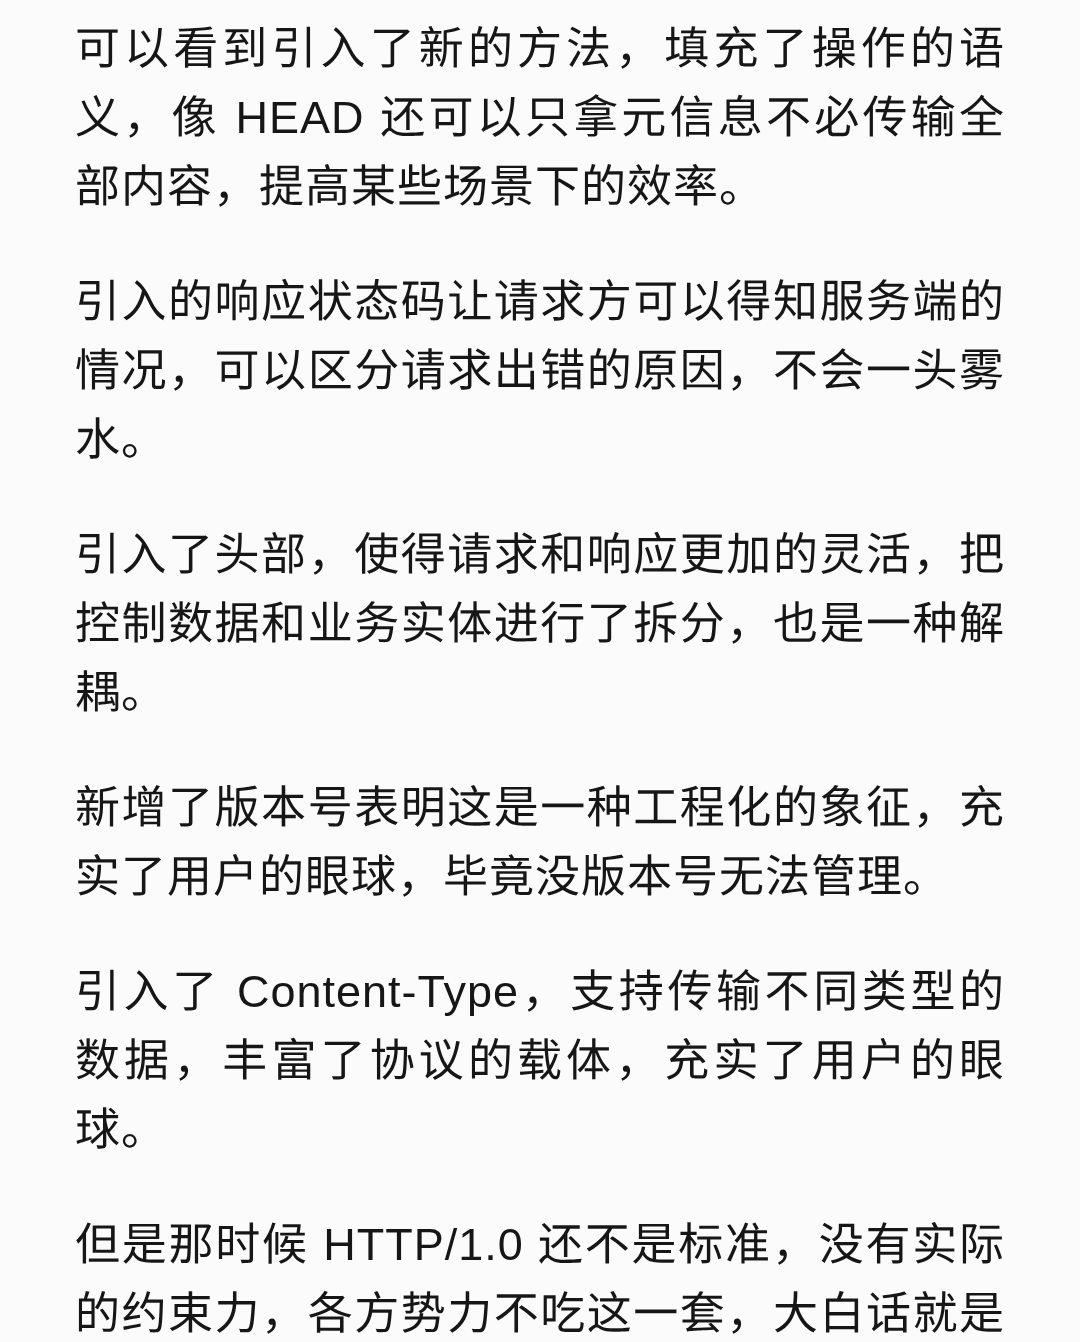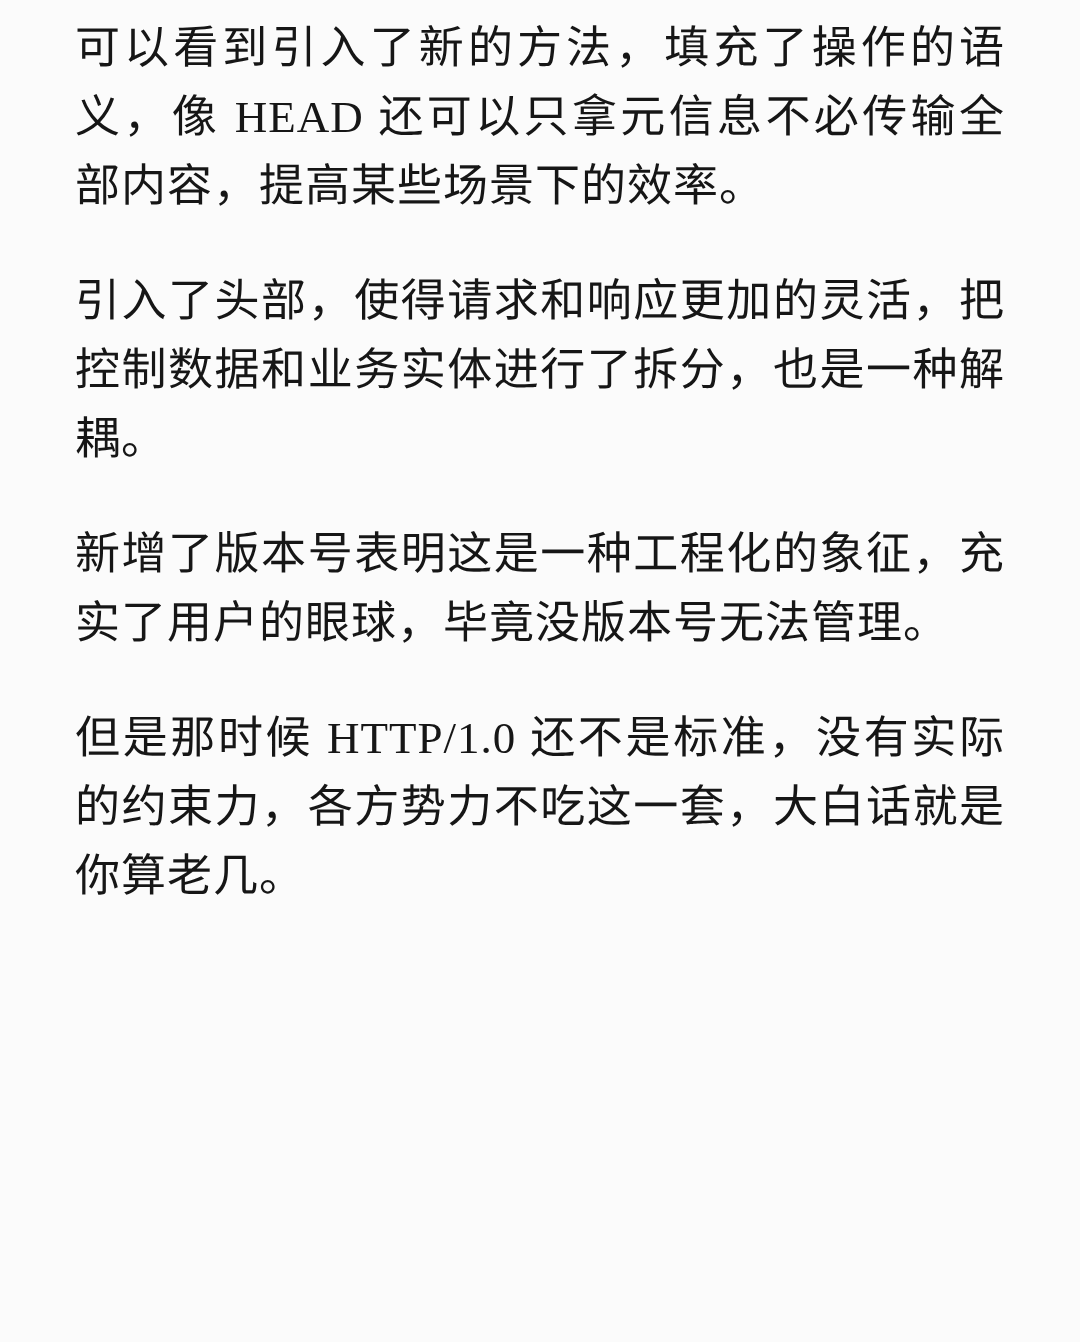--- a/index.html
+++ b/index.html
@@ -23,27 +23,28 @@
     color: #161616;
     font-size: 45px;
     line-height: 69px;
     font-weight: 300;
     text-align: justify;
     text-justify: inter-ideograph;
     letter-spacing: 1px;
   }
   .article p {
     margin: 0 0 46px 0;
-    font-family: Liberation Serif, serif;
   }
   .article p:last-child {
     margin-bottom: 0;
   }
 </style>
 </head>
 <body>
 
 <div class="article" lang="zh-CN">
   <p>可以看到引入了新的方法，填充了操作的语义，像 HEAD 还可以只拿元信息不必传输全部内容，提高某些场景下的效率。</p>
+  <p>引入的响应状态码让请求方可以得知服务端的情况，可以区分请求出错的原因，不会一头雾水。</p>
   <p>引入了头部，使得请求和响应更加的灵活，把控制数据和业务实体进行了拆分，也是一种解耦。</p>
   <p>新增了版本号表明这是一种工程化的象征，充实了用户的眼球，毕竟没版本号无法管理。</p>
+  <p>引入了 Content-Type，支持传输不同类型的数据，丰富了协议的载体，充实了用户的眼球。</p>
   <p>但是那时候 HTTP/1.0 还不是标准，没有实际的约束力，各方势力不吃这一套，大白话就是你算老几。</p>
 </div>
 
 </body></html>

